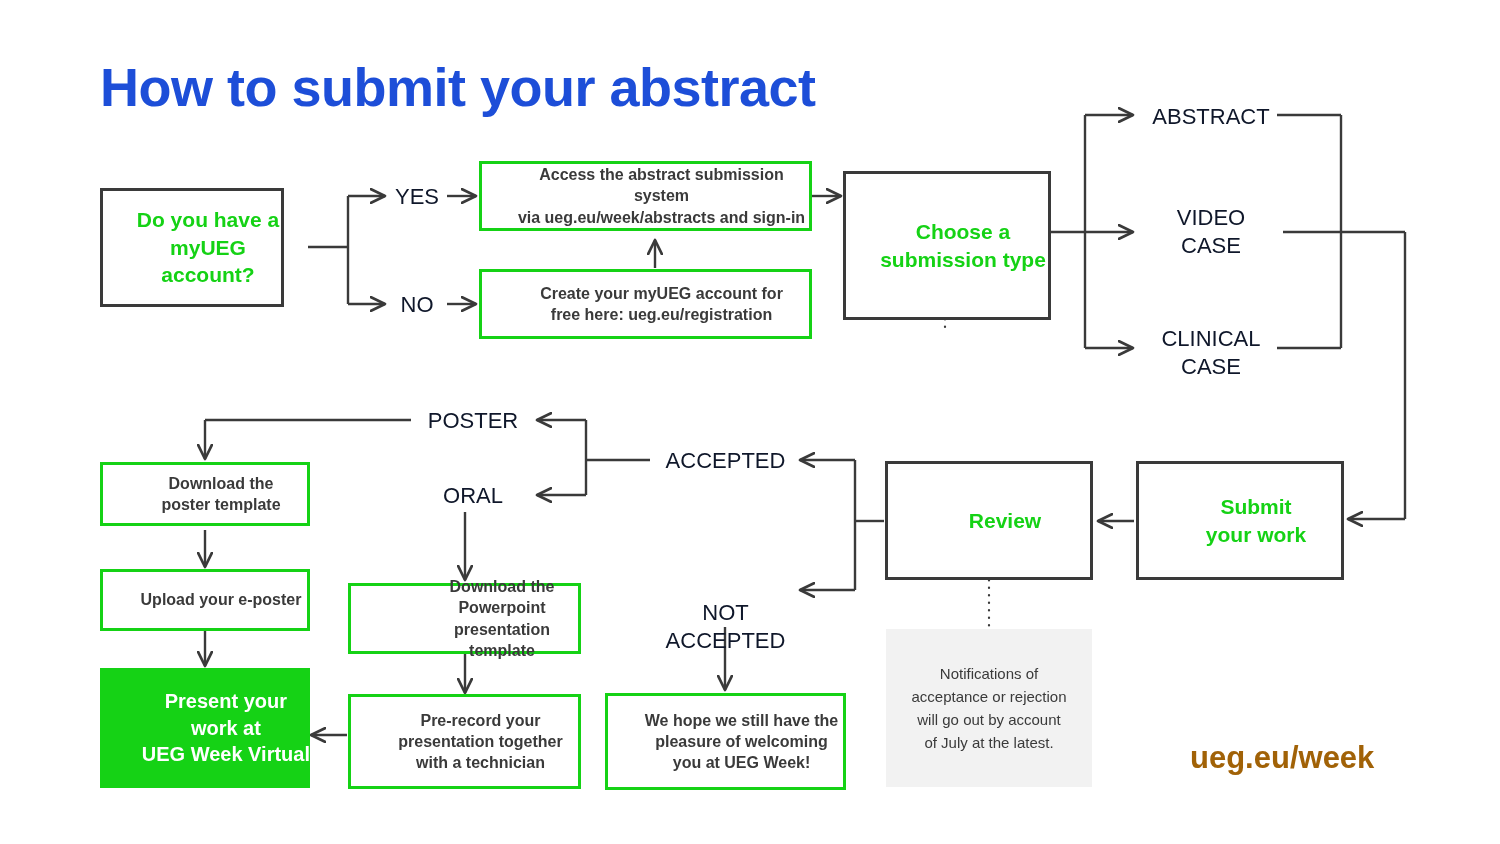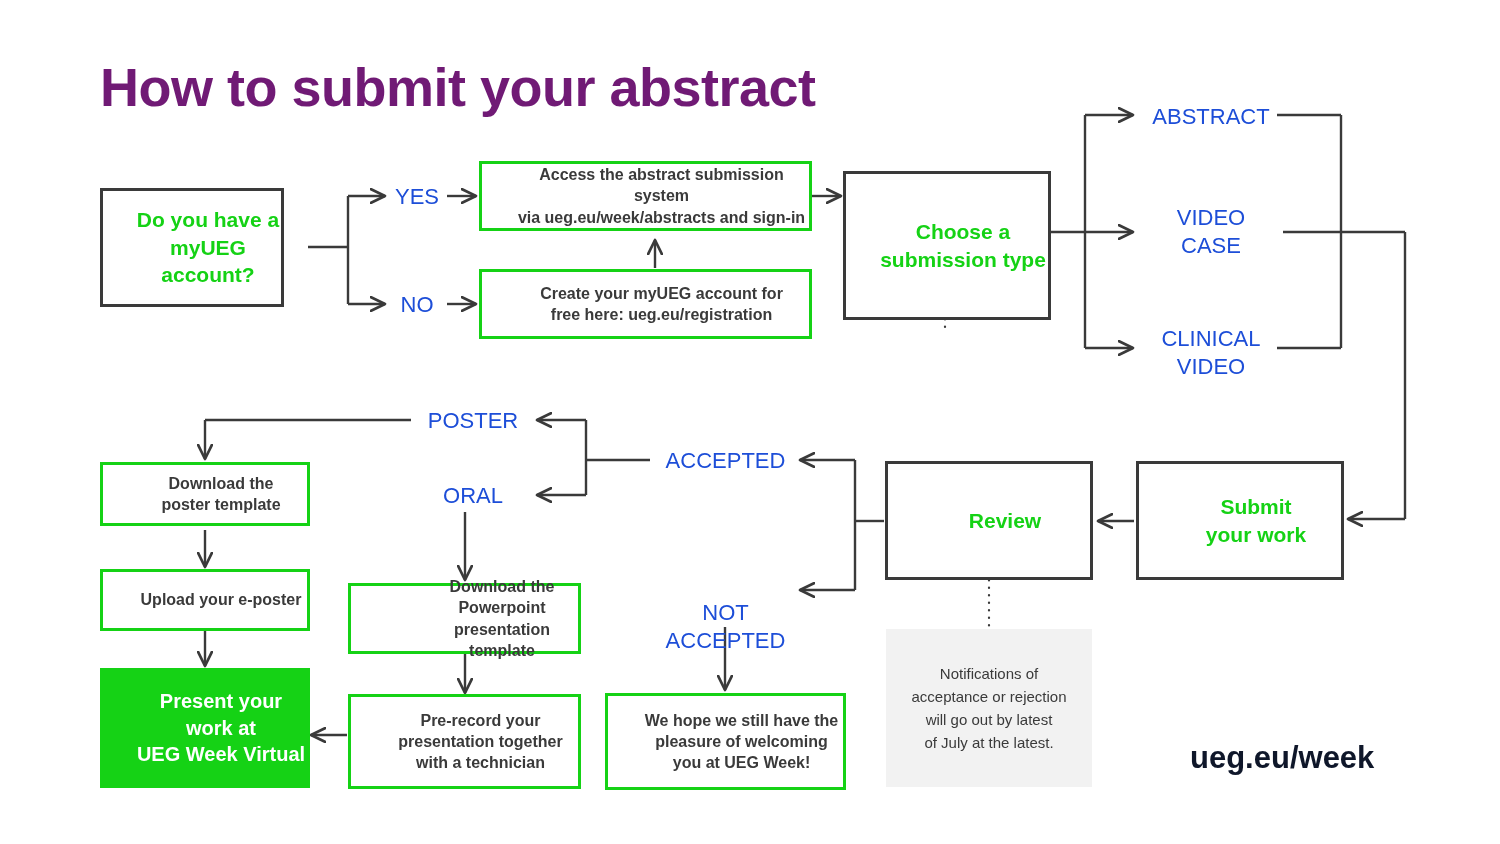--- a/index.html
+++ b/index.html
@@ -25,33 +25,33 @@
     pointer-events: none;
   }
 
   
   .title {
     position: absolute;
     left: 100px;
     top: 56px;
     font-size: 54px;
     font-weight: bold;
-    color: #701a75;
+    color: #1d4ed8;
     letter-spacing: -0.5px;
     white-space: nowrap;
   }
 
   
   .footer-url {
     position: absolute;
     left: 1190px;
     top: 740px;
     font-size: 31px;
     font-weight: bold;
-    color: #0f172a;
+    color: #a16207;
     white-space: nowrap;
   }
 
   
   .box {
     position: absolute;
     box-sizing: border-box;
     display: flex;
     align-items: center;
     justify-content: center;
@@ -64,33 +64,34 @@
     background: #ffffff;
   }
   .box-green {
     border: 3px solid #15d215;
     background: #ffffff;
   }
   .box-filled {
     border: none;
     background: #15d215;
     color: #ffffff;
+    justify-content: flex-end;
   }
   .txt-green { color: #15d215; }
   .txt-dark  { color: #3a3a3a; }
 
   .t-lg   { font-size: 21px; font-weight: bold; }
   .t-md   { font-size: 16px; font-weight: bold; }
   .t-reg  { font-size: 16px; font-weight: bold; }
   .t-big  { font-size: 20px; font-weight: bold; }
 
   
   .flow-label {
     position: absolute;
-    color: #1d4ed8;
+    color: #0f172a;
     font-size: 22px;
     font-weight: normal;
     text-align: center;
     line-height: 1.28;
     white-space: pre-line;
   }
 
   
   .note {
     position: absolute;
@@ -206,35 +207,35 @@
 submission type</span>
   </div>
 
 
   <div class="flow-label" style="left:1140px; top:103px; width:142px;">ABSTRACT</div>
 
   <div class="flow-label" style="left:1140px; top:204px; width:142px;">VIDEO
 CASE</div>
 
   <div class="flow-label" style="left:1140px; top:325px; width:142px;">CLINICAL
-VIDEO</div>
+CASE</div>
 
   <div class="box box-dark" style="left:1136px; top:461px; width:208px; height:119px;">
     <span class="t-lg txt-green" style="white-space:pre-line;">Submit
 your work</span>
   </div>
 
   <div class="box box-dark" style="left:885px; top:461px; width:208px; height:119px;">
     <span class="t-lg txt-green" style="white-space:pre-line;">Review</span>
   </div>
 
   <div class="note" style="left:886px; top:629px; width:206px; height:158px;">
     <span>Notifications of</span>
     <span>acceptance or rejection</span>
-    <span>will go out by latest</span>
+    <span>will go out by account</span>
     <span>of July at the latest.</span>
   </div>
 
   <div class="flow-label" style="left:653px; top:447px; width:145px;">ACCEPTED</div>
 
   <div class="flow-label" style="left:653px; top:563px; width:145px;margin-top:36px;">NOT
 ACCEPTED</div>
 
   <div class="flow-label" style="left:413px; top:407px; width:120px;">POSTER</div>
 

